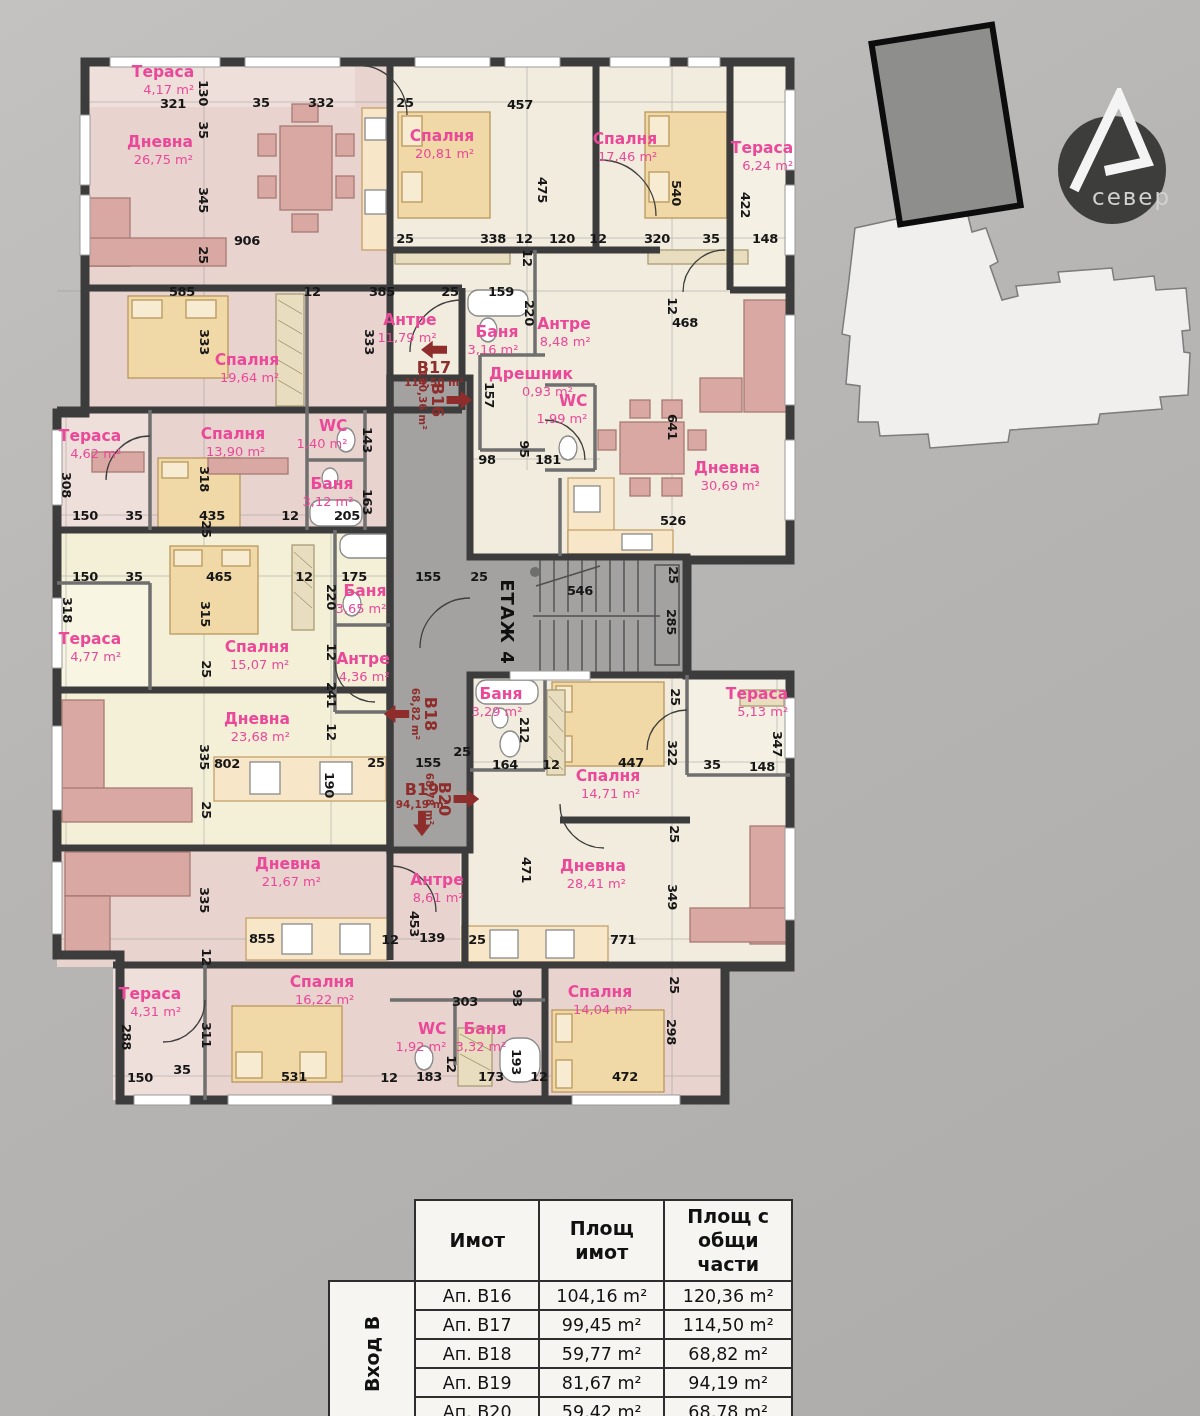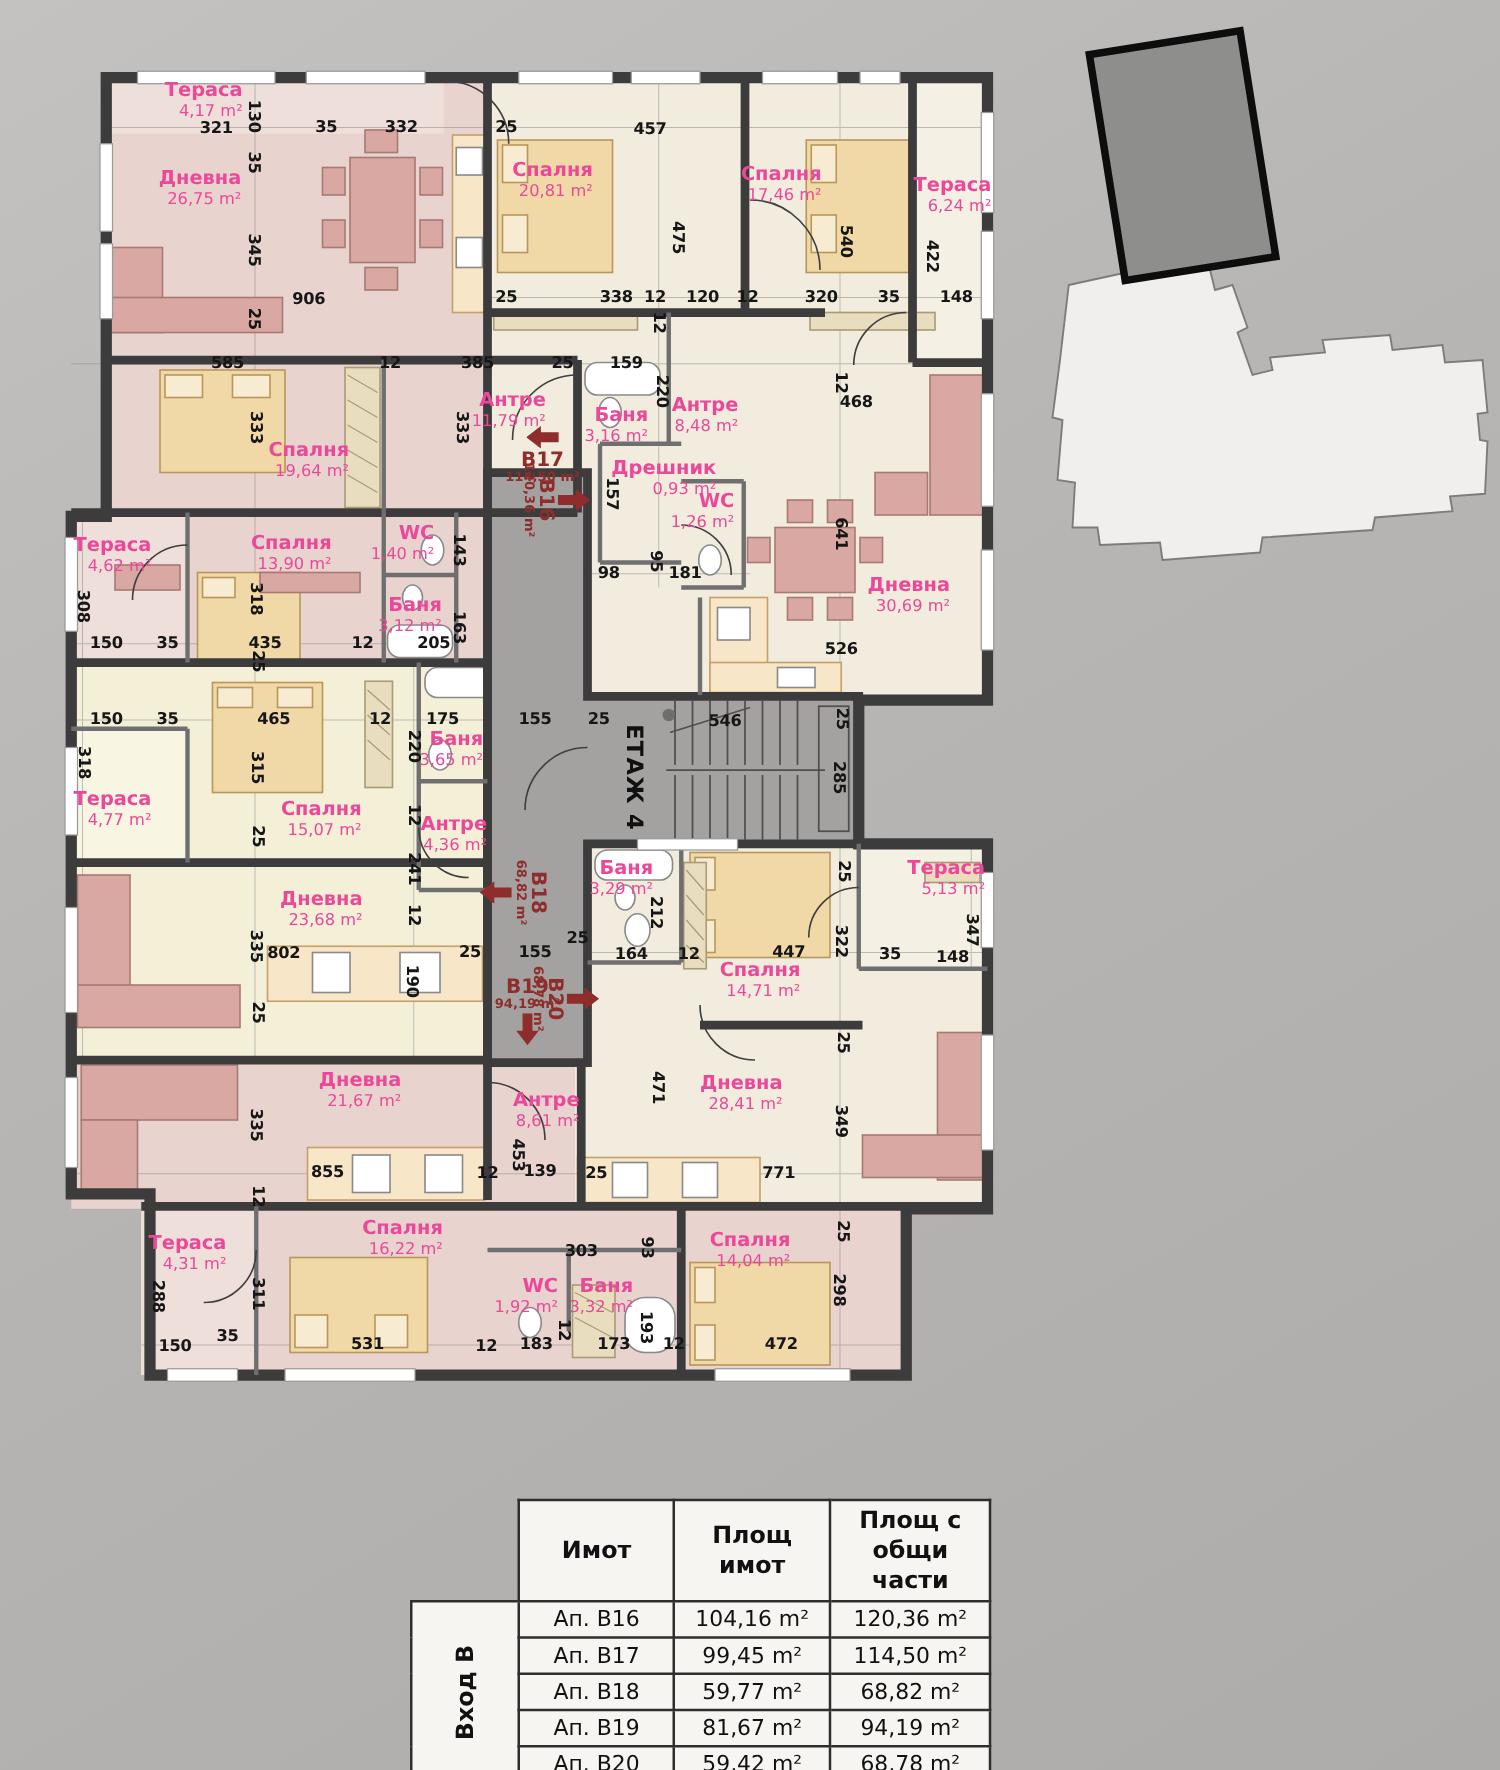--- a/index.html
+++ b/index.html
@@ -338,21 +338,21 @@
       <div class="room-label" style="left: 564px; top: 332px;">
         <span class="rn">Антре</span>
         <span class="ra">8,48 m²</span>
       </div>
       <div class="room-label" style="left: 531px; top: 382px;">
         <span class="rn">Дрешник</span>
         <span class="ra">0,93 m²</span>
       </div>
       <div class="room-label" style="left: 562px; top: 409px;">
         <span class="rn">WC</span>
-        <span class="ra">1,26 m²</span>
+        <span class="ra">1,99 m²</span>
       </div>
       <div class="room-label" style="left: 727px; top: 476px;">
         <span class="rn">Дневна</span>
         <span class="ra">30,69 m²</span>
       </div>
       <div class="room-label" style="left: 90px; top: 444px;">
         <span class="rn">Тераса</span>
         <span class="ra">4,62 m²</span>
       </div>
       <div class="room-label" style="left: 233px; top: 442px;">
@@ -479,21 +479,21 @@
       <div class="dim v" style="left: 204px; top: 479px;">318</div>
       <div class="dim v" style="left: 206px; top: 529px;">25</div>
       <div class="dim v" style="left: 66px; top: 485px;">308</div>
       <div class="dim" style="left: 85px; top: 576px;">150</div>
       <div class="dim" style="left: 134px; top: 576px;">35</div>
       <div class="dim" style="left: 219px; top: 576px;">465</div>
       <div class="dim" style="left: 304px; top: 576px;">12</div>
       <div class="dim" style="left: 354px; top: 576px;">175</div>
       <div class="dim" style="left: 428px; top: 576px;">155</div>
       <div class="dim" style="left: 479px; top: 576px;">25</div>
-      <div class="dim" style="left: 580px; top: 577px;">546</div>
+      <div class="dim" style="left: 580px; top: 590px;">546</div>
       <div class="dim v" style="left: 673px; top: 575px;">25</div>
       <div class="dim v" style="left: 671px; top: 622px;">285</div>
       <div class="dim v" style="left: 67px; top: 610px;">318</div>
       <div class="dim v" style="left: 205px; top: 614px;">315</div>
       <div class="dim v" style="left: 331px; top: 597px;">220</div>
       <div class="dim v" style="left: 206px; top: 669px;">25</div>
       <div class="dim v" style="left: 331px; top: 652px;">12</div>
       <div class="dim v" style="left: 331px; top: 695px;">241</div>
       <div class="dim v" style="left: 331px; top: 732px;">12</div>
       <div class="dim v" style="left: 204px; top: 757px;">335</div>
@@ -559,20 +559,27 @@
         <span class="ma">94,19 m²</span>
         <span class="arrow down"></span>
       </div>
       <div class="marker v" style="left: 452px; top: 799px;">
         <span class="arrow up"></span>
         <span class="mid">В20</span>
         <span class="ma">68,78 m²</span>
       </div>
     </div>
 
+  <div class="logo">
+    <svg width="130" height="140" viewBox="0 0 130 140">
+      <circle cx="60" cy="82" r="54" fill="#3d3d3c"></circle>
+      <path d="M22,102 L67,8 L95,74 L53,83" stroke="#f4f4f4" stroke-width="10" fill="none"></path>
+    </svg>
+    <div class="logo-text">север</div>
+  </div>
 
   <table class="area-table">
     <colgroup>
         <col style="width:28px">
         <col style="width:124px">
         <col style="width:125px">
         <col style="width:128px">
       </colgroup>
     <thead>
       <tr>

